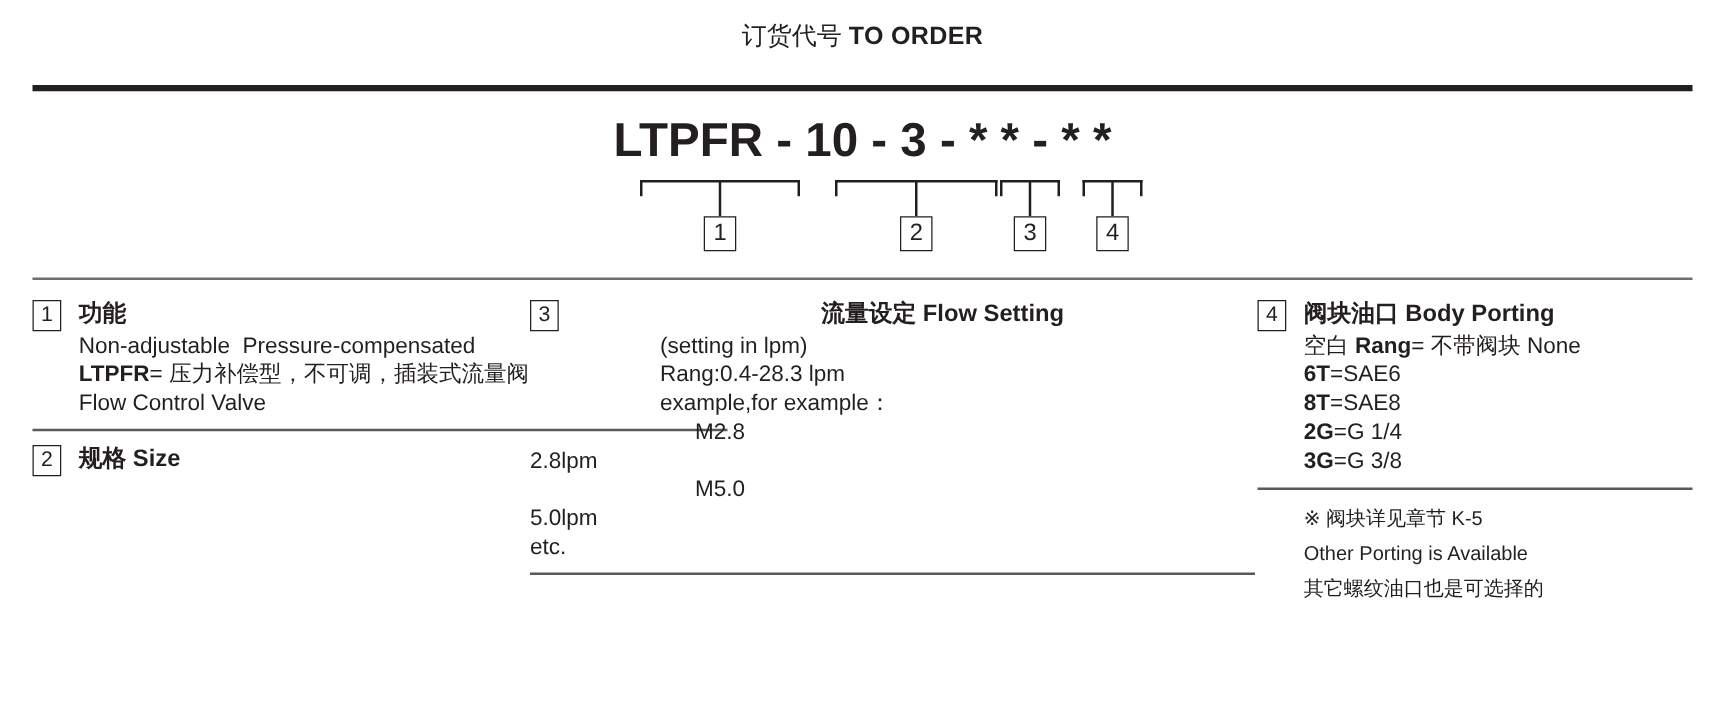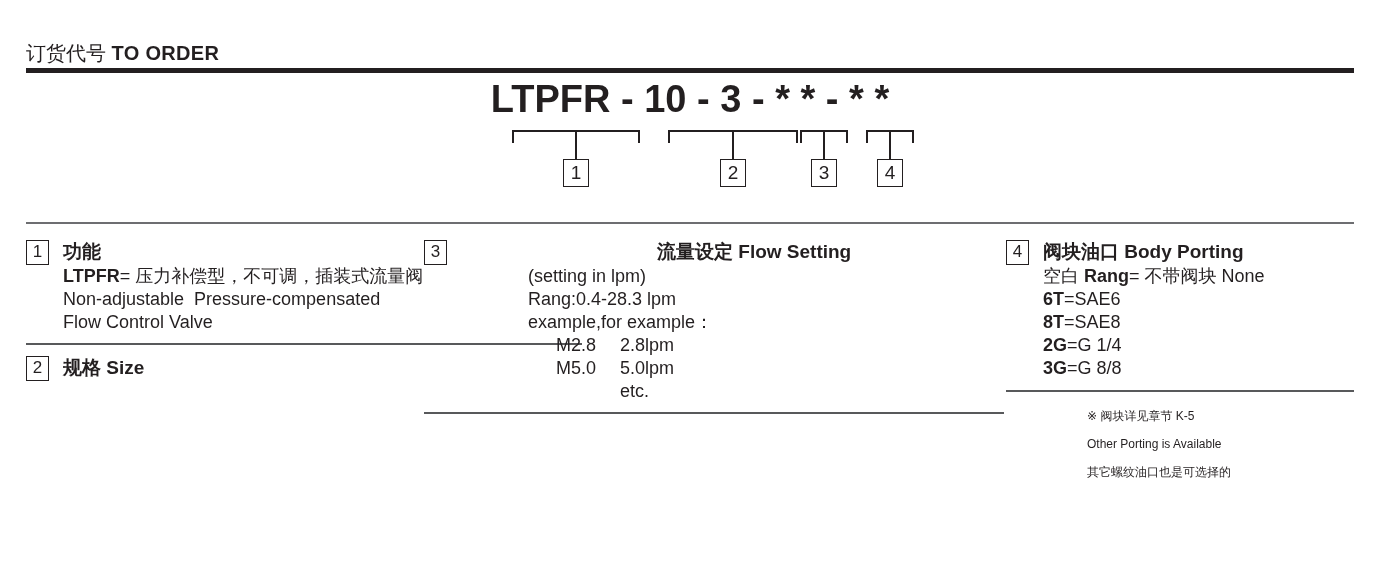--- a/index.html
+++ b/index.html
@@ -11,40 +11,40 @@
     width: 1380px; height: 578px;
     position: relative;
     font-family: "Liberation Sans", "DejaVu Sans", sans-serif;
     color: #231f20;
     overflow: hidden;
   }
 
   
   .header {
     position: absolute;
-    left: 26px; top: 40px; width: 1328px;
+    left: 26px; top: 16px; width: 1328px; text-align: center;
   }
   .header-title {
     font-size: 20px;
     line-height: 26px;
     white-space: pre;
   }
   .header-title .cn { font-weight: 400; }
   .header-title .en { font-weight: bold; letter-spacing: .3px; }
   .header-rule {
     position: absolute;
     left: 26px; top: 68px;
     width: 1328px; height: 5px;
     background: #231f20;
   }
 
   
   .code-area {
     position: absolute;
-    left: 0; top: 78px; width: 1212px; height: 96px; text-decoration: underline;
+    left: 0; top: 92px; width: 1212px; height: 96px; text-decoration: underline;
   }
   .code-line {
     position: absolute;
     left: 0; top: 0; width: 1380px;
     text-align: center;
     font-size: 38px;
     font-weight: bold;
     letter-spacing: 0px;
     white-space: pre;
   }
@@ -122,29 +122,28 @@
   .rule-thin {
     height: 1.5px;
     background: #58595b;
     width: 100%;
   }
 
   
   .c3-head { margin-left: 196px; }
   .c3-sub  { margin-left: 104px; }
   .flow-table { margin-top: 0px; }
-  .flow-row { display: flex; }
+  .flow-row { display: flex; flex-direction: column; }
   .flow-code { width: 196px; text-align: right; padding-right: 24px; }
   .flow-val  { width: 220px; }
 
   .note {
-    font-size: 12px;
+    font-size: 16px;
     line-height: 28px;
     white-space: pre;
-    margin-left: 44px;
   }
 </style>
 </head>
 <body>
 
 <div class="header">
   <div class="header-title"><span class="cn">订货代号 </span><span class="en">TO ORDER</span></div>
 </div>
 <div class="header-rule"></div>
 
@@ -170,22 +169,22 @@
 
 <div class="mid-rule"></div>
 
 <div class="col col-1">
 
   <div class="entry">
     <div class="entry-head">
       <div class="idx">1</div>
       <div class="head-text">功能</div>
     </div>
+    <div class="body-text indent-1">Non-adjustable  Pressure-compensated</div>
     <div class="body-text indent-1"><span class="b">LTPFR</span><span>= 压力补偿型，不可调，插装式流量阀</span></div>
-    <div class="body-text indent-1">Non-adjustable  Pressure-compensated</div>
     <div class="body-text indent-1">Flow Control Valve</div>
   </div>
 
   <div class="rule-thin" style="margin-top:9px;"></div>
 
   <div class="entry" style="margin-top:11px;">
     <div class="entry-head">
       <div class="idx">2</div>
       <div class="head-text">规格 Size</div>
     </div>
@@ -230,21 +229,21 @@
     <div class="entry-head">
       <div class="idx">4</div>
       <div class="head-text">阀块油口 Body Porting</div>
     </div>
 
     <div class="body-text indent-1"><span>空白 </span><span class="b">Rang</span><span>= 不带阀块 None</span></div>
 
     <div class="body-text indent-1"><span class="b">6T</span><span>=SAE6</span></div>
     <div class="body-text indent-1"><span class="b">8T</span><span>=SAE8</span></div>
     <div class="body-text indent-1"><span class="b">2G</span><span>=G 1/4</span></div>
-    <div class="body-text indent-1"><span class="b">3G</span><span>=G 8/8</span></div>
+    <div class="body-text indent-1"><span class="b">3G</span><span>=G 3/8</span></div>
   </div>
 
   <div class="rule-thin" style="margin-top:10px;"></div>
 
   <div class="indent-1" style="margin-top:10px;">
     <div class="note">※ 阀块详见章节 K-5</div>
     <div class="note">Other Porting is Available</div>
     <div class="note">其它螺纹油口也是可选择的</div>
   </div>
 

